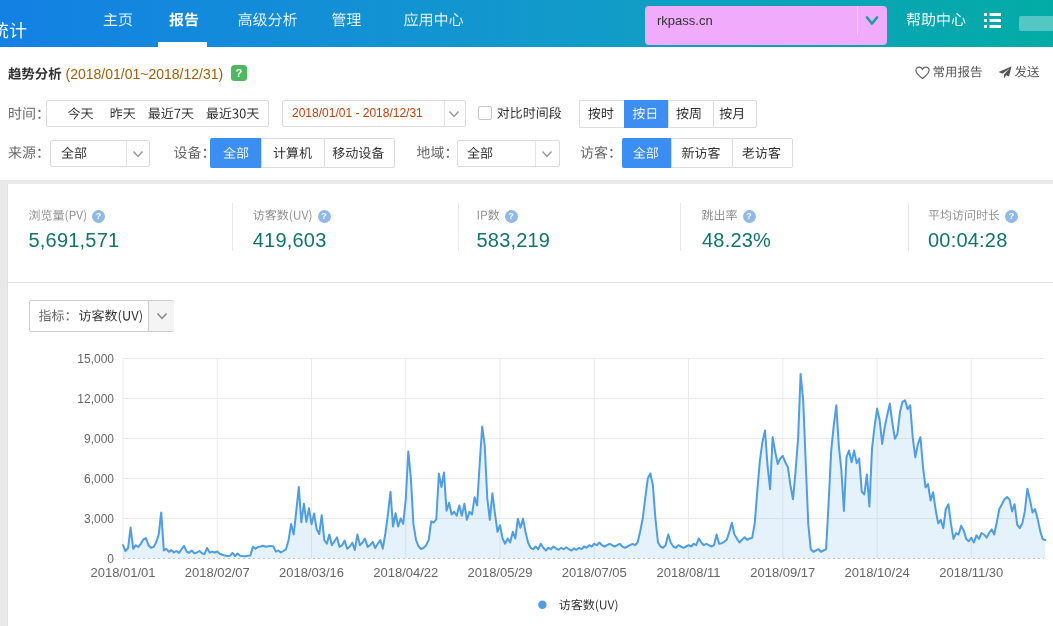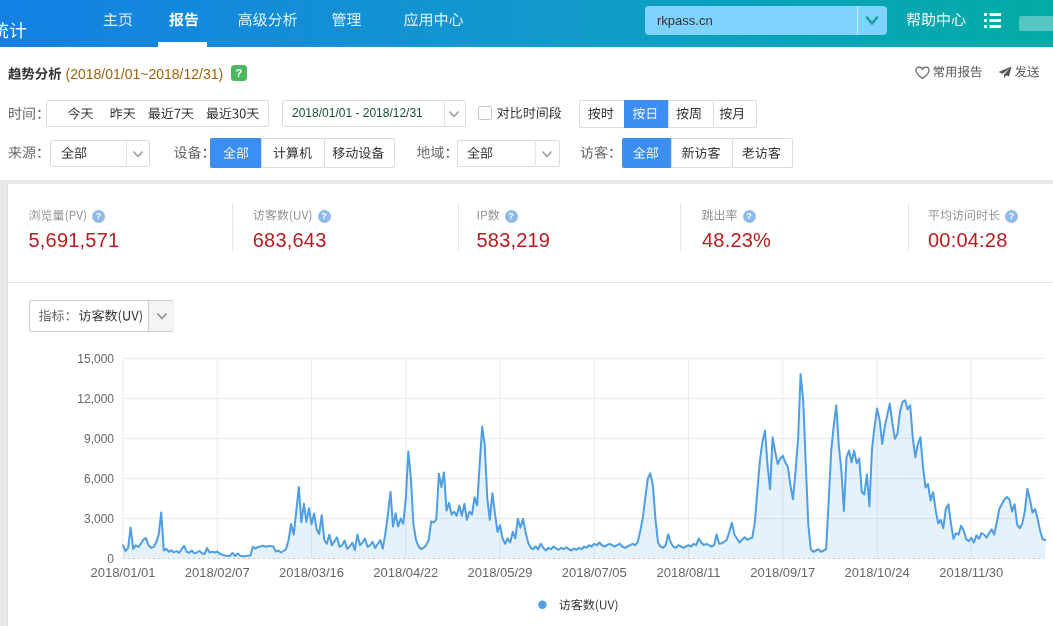--- a/index.html
+++ b/index.html
@@ -1,46 +1,46 @@
 <!DOCTYPE html>
 <html><head><meta charset="utf-8">
 <style>
 * { margin:0; padding:0; box-sizing:border-box; }
 html,body { width:1053px; height:626px; overflow:hidden; background:#e9e9e9;
   font-family:"Liberation Sans", sans-serif; }
 #topbar { position:absolute; left:0; top:0; width:100%; height:47px;
   background:linear-gradient(90deg,#1380e4 0%,#129bca 55%,#02aca5 100%); }
 #tab { position:absolute; left:158px; top:41.5px; width:49px; height:5.5px; background:#fff; }
-#searchbox { position:absolute; left:645px; top:6px; width:242px; height:29px; background:#7dd3fc; border-radius:4px; }
+#searchbox { position:absolute; left:645px; top:6px; width:242px; height:39px; background:#f0abfc; border-radius:4px; }
 #searchbox .txt { position:absolute; left:12px; top:0; line-height:29px; font-size:13px; color:#333; }
 #searchbox .sep { position:absolute; left:212px; top:0px; width:1px; height:29px; background:#d9e4e2; }
 #avatar { position:absolute; left:1019px; top:15.5px; width:40px; height:15px; background:rgba(255,255,255,0.33); border-radius:2px; }
 #whiteband { position:absolute; left:0; top:47px; width:100%; height:133px; background:#fff; }
 #card { position:absolute; left:7px; top:183.5px; width:1046px; height:443px; background:#fff; border-left:1px solid #e0e0e0; }
 .box { position:absolute; background:#fff; border:1px solid #dcdcdc; border-radius:2px; }
 .seg { position:absolute; top:100px; height:28px; border-top:1px solid #dcdcdc; border-bottom:1px solid #dcdcdc; background:#fff; }
 .seg2 { position:absolute; top:138px; height:30px; border-top:1px solid #dcdcdc; border-bottom:1px solid #dcdcdc; background:#fff; }
 .blue { background:#3c8ef3 !important; border-color:#3c8ef3 !important; }
-.val { position:absolute; font-size:20px; color:#b91c1c; letter-spacing:0.2px; }
+.val { position:absolute; font-size:20px; color:#0f766e; letter-spacing:0.2px; }
 .vline { position:absolute; top:203px; width:1px; height:48px; background:#e8e8e8; }
 </style></head>
 <body>
 <div id="whiteband"></div>
 <div id="card"></div>
 <div id="topbar"></div>
 <div id="tab"></div>
 <div id="searchbox">
     <div class="txt">rkpass.cn</div>
     <div class="sep"></div>
   </div>
 <div id="avatar"></div>
 
 <div class="box" style="left:46px;top:100px;width:222.5px;height:27px"></div>
 <div class="box" style="left:282px;top:100px;width:184px;height:27px"></div>
-<div style="position:absolute;left:292px;top:100px;line-height:27px;font-size:12px;color:#14532d">2018/01/01 - 2018/12/31</div>
+<div style="position:absolute;left:292px;top:100px;line-height:27px;font-size:12px;color:#c2410c">2018/01/01 - 2018/12/31</div>
 <div style="position:absolute;left:443.5px;top:100.5px;width:1px;height:26px;background:#e3e3e3"></div>
 <div style="position:absolute;left:478px;top:105.5px;width:14px;height:14px;border:1px solid #c6c6c6;border-radius:2px;background:#fff"></div>
 <div class="seg" style="left:579px;width:44.5px;border-left:1px solid #dcdcdc;border-radius:2px 0 0 2px"></div>
 <div class="seg blue" style="left:623.5px;width:44.5px"></div>
 <div class="seg" style="left:668px;width:44.5px;border-left:1px solid #dcdcdc"></div>
 <div class="seg" style="left:712.5px;width:44.5px;border-left:1px solid #dcdcdc;border-right:1px solid #dcdcdc;border-radius:0 2px 2px 0"></div>
 
 <div class="box" style="left:49.5px;top:139.5px;width:100px;height:27px"></div>
 <div style="position:absolute;left:126px;top:140px;width:1px;height:26px;background:#e3e3e3"></div>
 <div class="seg2 blue" style="left:210px;width:51px;border-radius:2px 0 0 2px"></div>
@@ -48,21 +48,21 @@
 <div class="seg2" style="left:324px;width:71px;border-left:1px solid #dcdcdc;border-right:1px solid #dcdcdc;border-radius:0 2px 2px 0"></div>
 <div class="box" style="left:456.5px;top:139.5px;width:103px;height:27px"></div>
 <div style="position:absolute;left:534.5px;top:140px;width:1px;height:26px;background:#e3e3e3"></div>
 <div class="seg2 blue" style="left:622px;width:48.5px;border-radius:2px 0 0 2px"></div>
 <div class="seg2" style="left:670.5px;width:61.2px;border-left:1px solid #dcdcdc"></div>
 <div class="seg2" style="left:731.7px;width:61.3px;border-left:1px solid #dcdcdc;border-right:1px solid #dcdcdc;border-radius:0 2px 2px 0"></div>
 
 <div style="position:absolute;left:65.5px;top:66px;font-size:14px;color:#a16207">(2018/01/01~2018/12/31)</div>
 
 <div class="val" style="left:28.5px;top:229px">5,691,571</div>
-<div class="val" style="left:252.8px;top:229px">683,643</div>
+<div class="val" style="left:252.8px;top:229px">419,603</div>
 <div class="val" style="left:476.5px;top:229px">583,219</div>
 <div class="val" style="left:702px;top:229px">48.23%</div>
 <div class="val" style="left:928px;top:229px">00:04:28</div>
 <div class="vline" style="left:232px"></div>
 <div class="vline" style="left:458px"></div>
 <div class="vline" style="left:680px"></div>
 <div class="vline" style="left:907.6px"></div>
 <div style="position:absolute;left:7px;top:282px;width:1046px;height:1px;background:#e4e4e4"></div>
 
 <div class="box" style="left:28.5px;top:300px;width:145.5px;height:31.5px;border-color:#ccc"></div>

